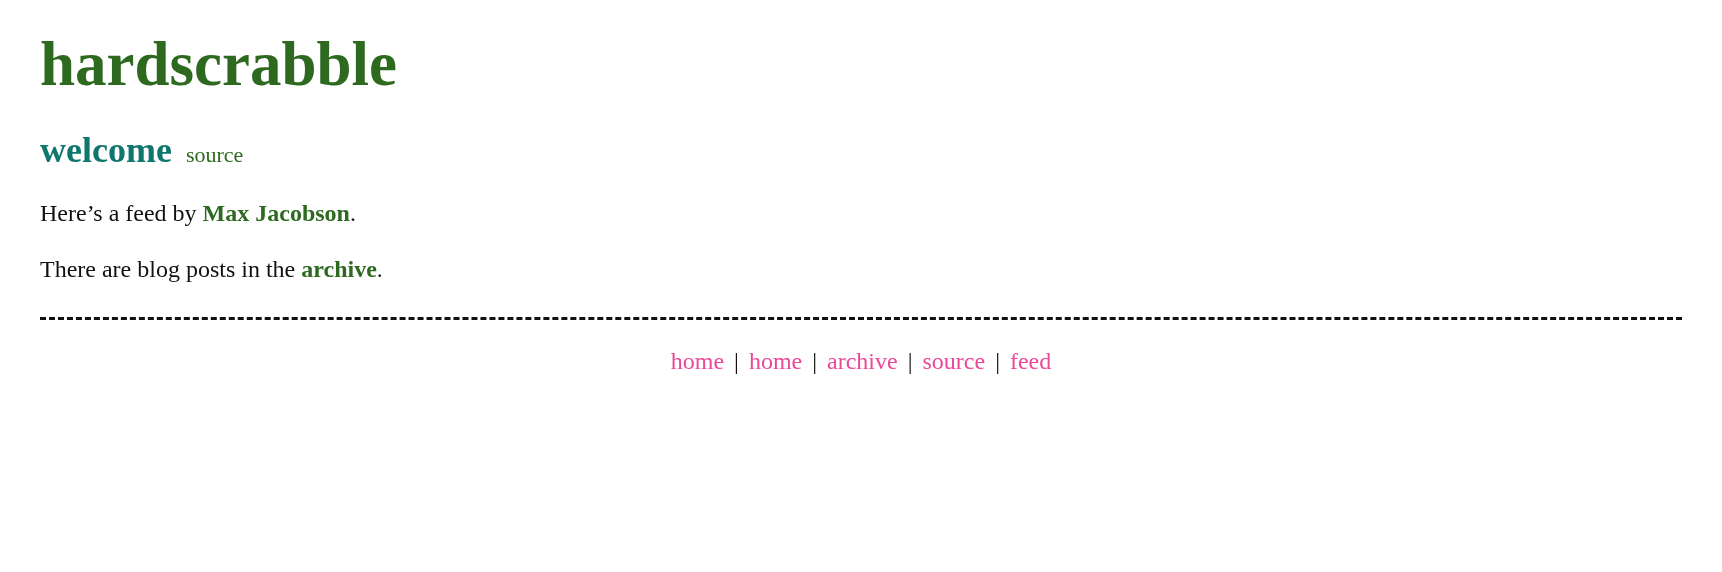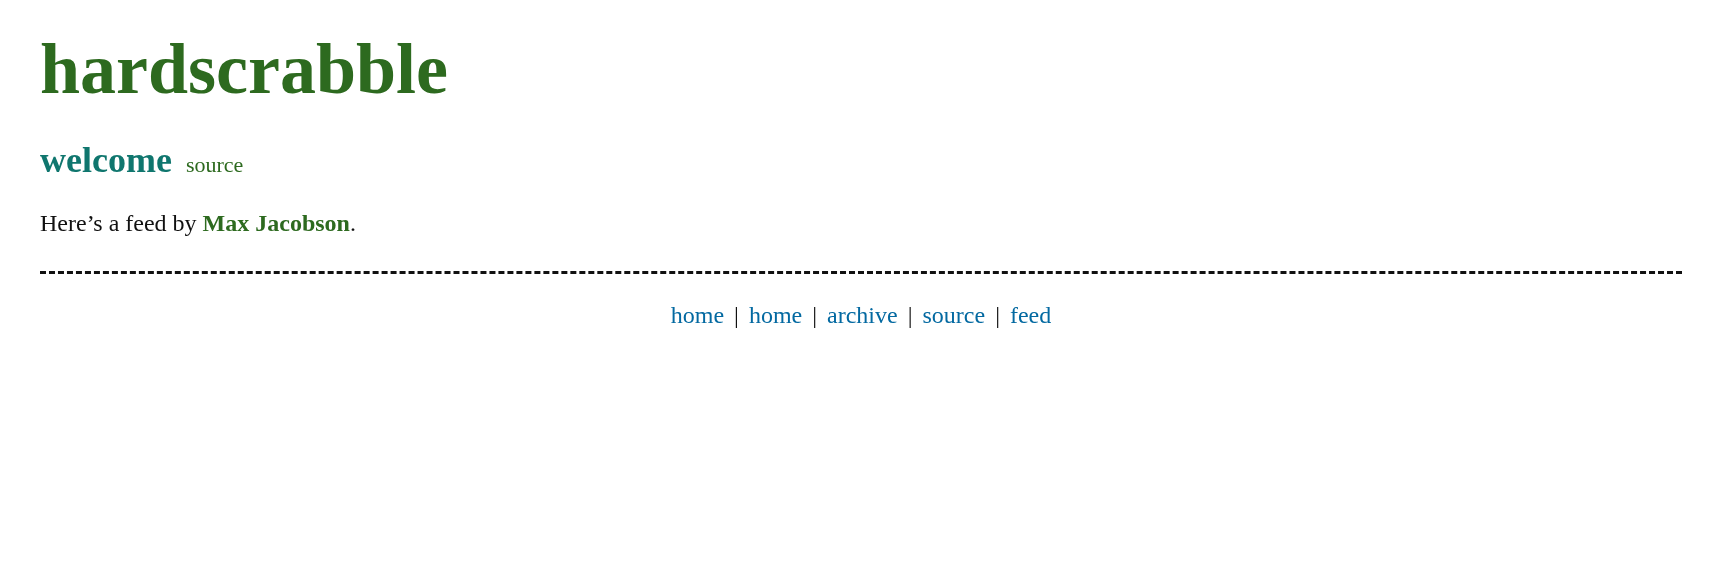--- a/index.html
+++ b/index.html
@@ -15,21 +15,21 @@
       min-height: 572px;
       width: 1722px;
     }
 
     .page-wrapper {
       max-width: 1722px;
       padding: 30px 40px 0 40px;
     }
 
     .site-title {
-      font-size: 72px;
+      font-size: 63px;
       font-weight: bold;
       color: #2d6a1f;
       line-height: 1.1;
       margin-bottom: 30px;
     }
 
     .welcome-heading {
       display: flex;
       align-items: baseline;
       gap: 14px;
@@ -67,21 +67,21 @@
       margin: 30px 0 0 0;
     }
 
     .footer {
       padding: 28px 0 20px 0;
       text-align: center;
       font-size: 24px;
     }
 
     .footer a {
-      color: #0369a1;
+      color: #ec4899;
       text-decoration: none;
     }
 
     .footer-separator {
       color: #111111;
       margin: 0 4px;
     }
   </style>
 </head>
 <body>
@@ -92,20 +92,23 @@
 
   <div class="welcome-heading">
     <span class="welcome-text">welcome</span>
     <a class="source-link" href="#">source</a>
   </div>
 
   <p class="intro-paragraph">
     <span>Here’s a feed by </span><a href="#">Max Jacobson</a><span>.</span>
   </p>
 
+  <p class="intro-paragraph">
+    <span>There are blog posts in the </span><a href="#">archive</a><span>.</span>
+  </p>
 
   <hr class="divider">
 
   <footer class="footer">
     <nav>
       <a href="#">home</a><span class="footer-separator"> | </span><a href="#">home</a><span class="footer-separator"> | </span><a href="#">archive</a><span class="footer-separator"> | </span><a href="#">source</a><span class="footer-separator"> | </span><a href="#">feed</a>
     </nav>
   </footer>
 
 </div>

